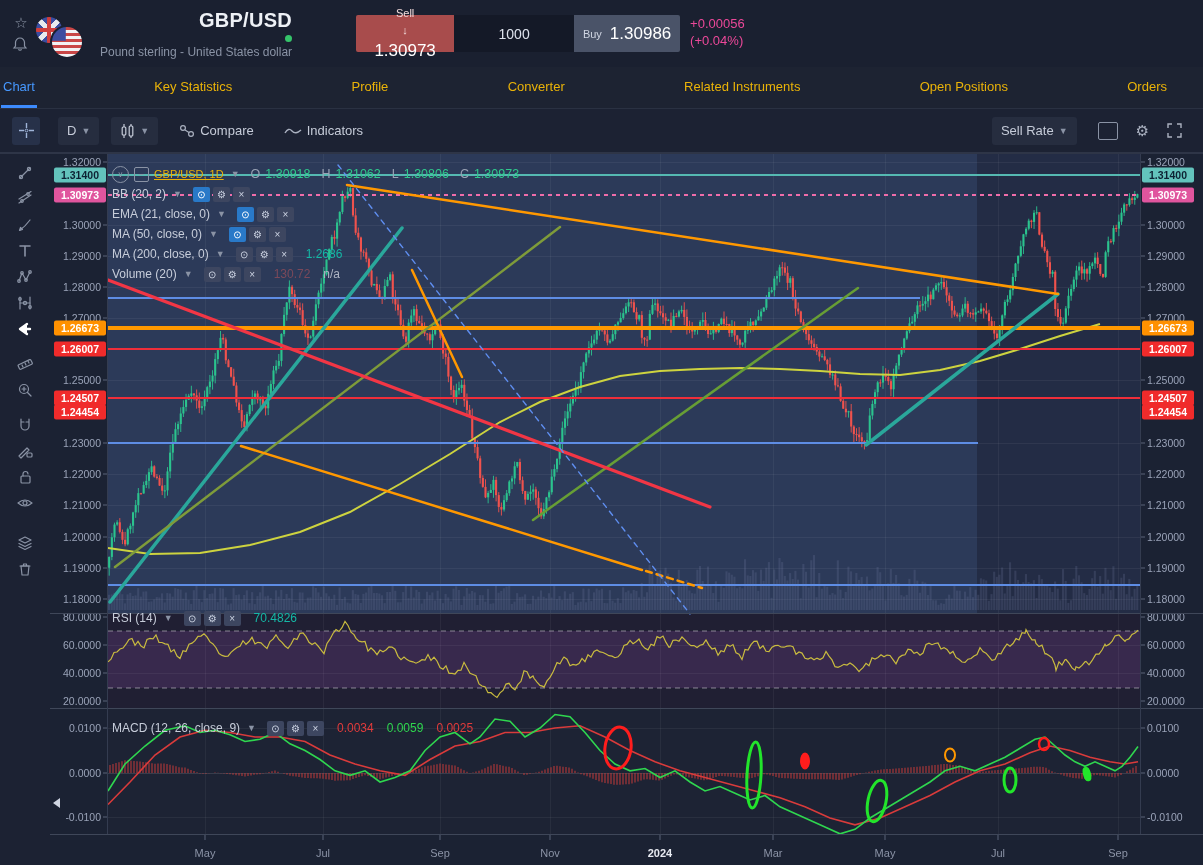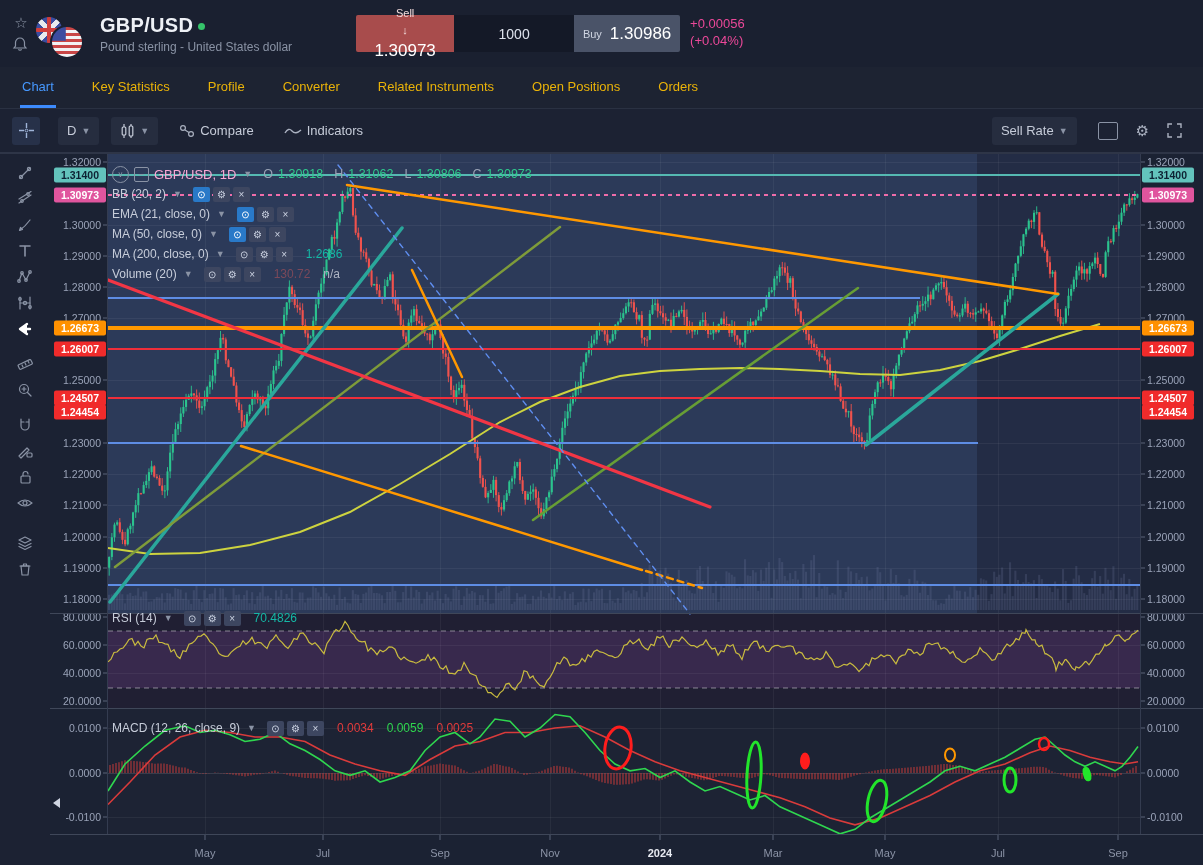--- a/index.html
+++ b/index.html
@@ -16,36 +16,36 @@
       linear-gradient(0deg, transparent 41%, #cf3e3e 41%, #cf3e3e 59%, transparent 59%),
       linear-gradient(90deg, transparent 41%, #cf3e3e 41%, #cf3e3e 59%, transparent 59%),
       linear-gradient(45deg, transparent 43%, #e8eaee 43%, #e8eaee 57%, transparent 57%),
       linear-gradient(-45deg, transparent 43%, #e8eaee 43%, #e8eaee 57%, transparent 57%),
       #3b4da0;}
   .flag-us{width:30px;height:30px;left:16px;top:16px;
     background:
       linear-gradient(#3c4da0,#3c4da0) no-repeat 0 0/46% 46%,
       repeating-linear-gradient(180deg,#c94747 0 3px,#f2f3f5 3px 6px);}
   .ttl{margin-left:8px;}
-  .ttl-row{display:flex;align-items:center;}
+  .ttl-row{display:flex;align-items:flex-end;flex-direction:column;}
   .sym{font-size:20px;font-weight:bold;color:#eef1f6;letter-spacing:.3px;}
   .dot{width:7px;height:7px;border-radius:50%;background:#35c46a;margin:3px 0 0 5px;}
   .sub{font-size:12px;color:#8a93a5;margin-top:3px;}
   .tradebox{display:flex;align-items:stretch;margin-left:64px;height:37px;}
   .btn-sell{width:98px;background:#a84c4c;border-radius:2px 0 0 2px;display:flex;align-items:center;justify-content:center;gap:5px;cursor:pointer;flex-direction:column;}
   .btn-sell .sm{font-size:11px;color:#f3dddd;}
   .btn-sell .lg{font-size:17px;color:#fff;}
   .qty{width:120px;background:#141927;display:flex;align-items:center;justify-content:center;}
   .qty input{background:transparent;border:none;color:#dde2ec;font-size:14px;width:90px;text-align:center;font-family:inherit;outline:none;}
   .btn-buy{width:106px;background:#4a5368;border-radius:0 2px 2px 0;display:flex;align-items:center;justify-content:center;gap:8px;cursor:pointer;}
   .btn-buy .sm{font-size:11px;color:#cfd5e2;}
   .btn-buy .lg{font-size:17px;color:#fff;}
   .chg{margin-left:10px;font-size:13px;color:#ec4899;line-height:17px;}
   
-  .tabs{height:41px;background:#1d2332;border-bottom:1px solid #2a3142;display:flex;align-items:stretch;padding-left:20px;}
+  .tabs{height:41px;background:#1d2332;border-bottom:1px solid #2a3142;display:flex;align-items:stretch;padding-left:1px;justify-content:space-between;}
   .tab{display:flex;align-items:center;padding:0 2px;margin-right:34px;font-size:13px;color:#eab308;cursor:pointer;border-bottom:3px solid transparent;box-sizing:border-box;}
   .tab.active{color:#4698ff;border-bottom-color:#3d8bfd;}
   
   .ctb{height:43px;border-bottom:1px solid #2e3547;display:flex;align-items:center;padding:0 12px;}
   .ctb .sp{flex:1;}
   .tbtn{display:flex;align-items:center;gap:5px;height:28px;padding:0 9px;border-radius:3px;color:#c6ccd9;font-size:13px;cursor:pointer;}
   .tbtn.boxed{background:#262d3f;}
   .tbtn .car{font-size:9px;color:#8a93a5;}
   .xhair{background:#273149;color:#9fb4d8;width:28px;justify-content:center;padding:0;margin-right:18px;font-size:16px;}
   .gap12{width:12px;}
@@ -59,21 +59,21 @@
   .stool.lit{color:#ffffff;}
   .mt8{margin-top:9px;} .mt12{margin-top:14px;}
   #chartsvg{position:absolute;left:50px;top:0;}
   
   .legend{position:absolute;left:112px;font-size:12px;color:#c7cdda;}
   .lrow{display:flex;align-items:center;height:20px;gap:5px;white-space:nowrap;}
   .lrow .car{font-size:9px;color:#8a93a5;margin-left:2px;}
   .ibox{width:17px;height:15px;border-radius:2px;background:#3d4660;color:#ccd3e2;font-size:10px;display:inline-flex;align-items:center;justify-content:center;cursor:pointer;}
   .ibox.blue{background:#2979c8;color:#fff;}
   .iboxes{display:inline-flex;gap:3px;margin-left:6px;}
-  .ttl13{font-size:13px;color:#f9a8d4;}
+  .ttl13{font-size:11px;color:#eab308;text-decoration:underline;}
   .circ{width:15px;height:15px;border:1px solid #8a93a5;border-radius:50%;color:#8a93a5;font-size:8px;display:inline-flex;align-items:center;justify-content:center;}
   .sqr{width:13px;height:13px;border:1px solid #8a93a5;border-radius:2px;color:#8a93a5;font-size:10px;display:inline-flex;align-items:center;justify-content:center;}
   .olbl{color:#9aa3b5;font-size:12.5px;margin-left:6px;}
   .oval{color:#2fc98c;font-size:12.5px;}
   .yv{color:#14b8a6;margin-left:8px;}
   .faintred{color:rgba(220,90,90,.45);margin-left:8px;}
   .navl{color:#aeb5c4;margin-left:8px;}
   .rv{color:#e23b3b;margin-left:8px;} .gv{color:#2fd64f;margin-left:8px;}
 </style>
 </head>

